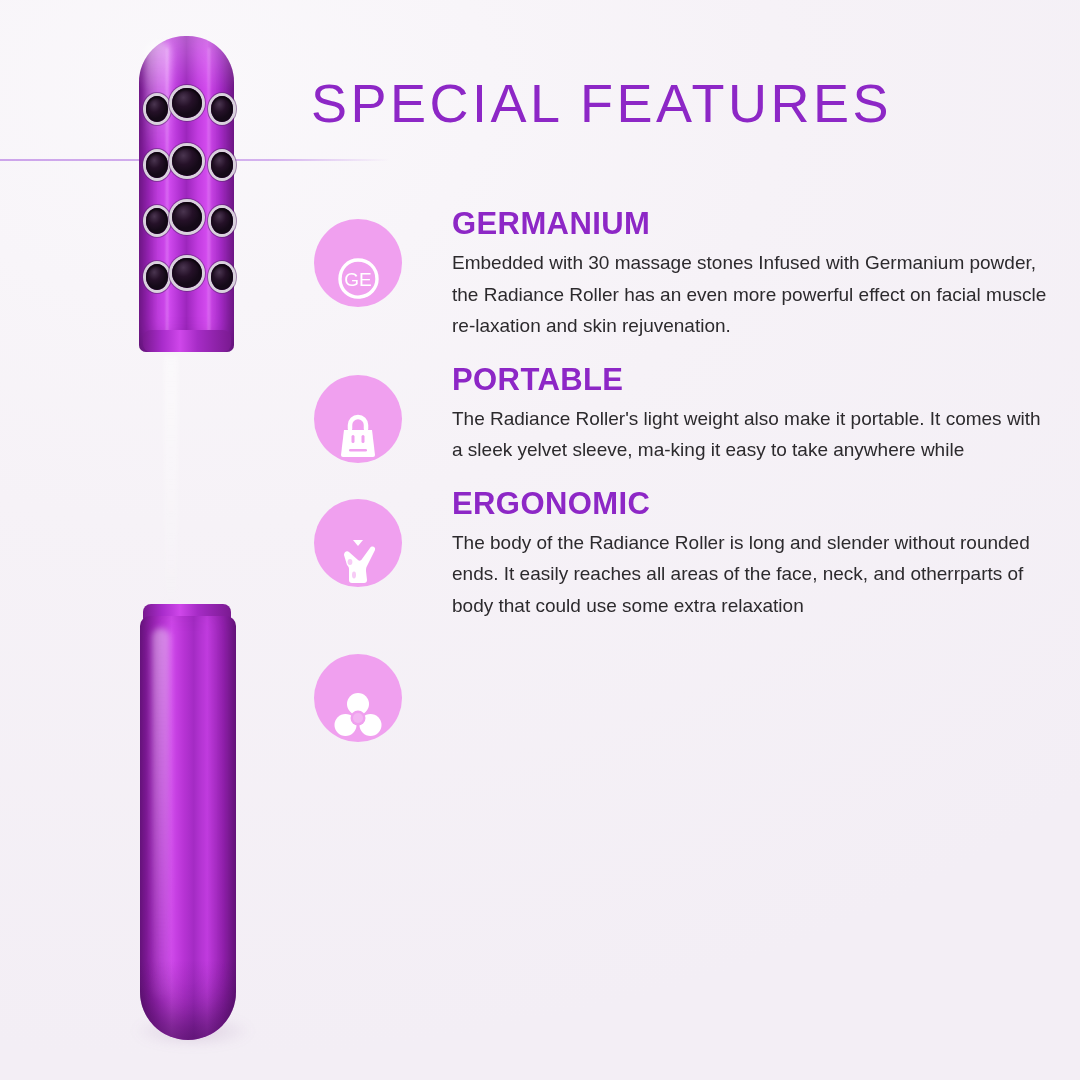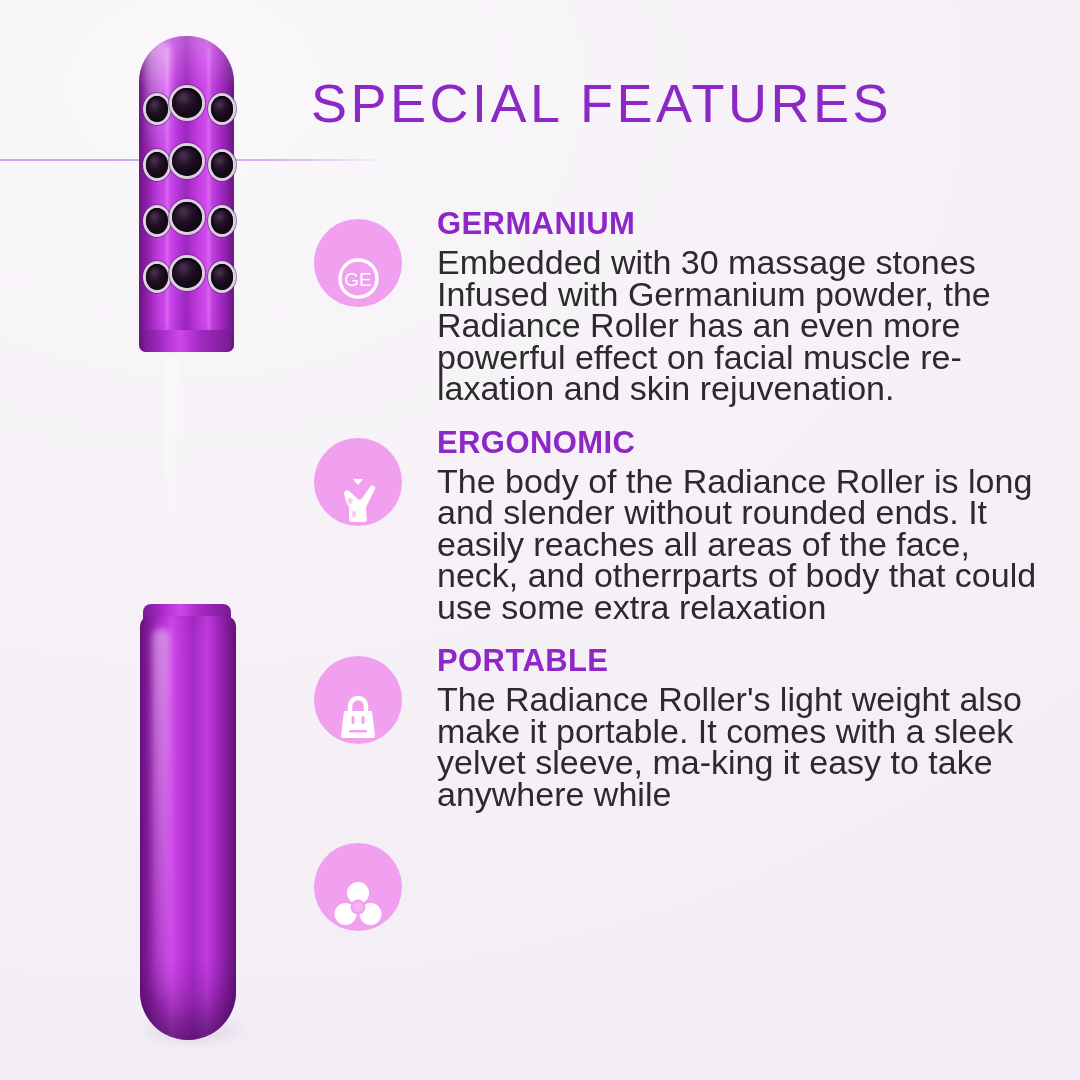--- a/index.html
+++ b/index.html
@@ -150,31 +150,31 @@
   .icon-wrap {
     flex:0 0 88px;
     width:88px; height:88px;
     border-radius:50%;
     background:#f0a0ef;
     display:flex; align-items:flex-end; justify-content:center;
     margin-top:14px;
   }
   .icon-wrap svg { display:block; }
 
-  .ftext { margin-left:35px; padding-top:2px; }
+  .ftext { margin-left:50px; padding-top:2px; }
 
   .fhead {
     font-size:31px; font-weight:700;
     letter-spacing:.4px;
     color:#8d27c6;
     line-height:1.1;
     margin-bottom:6px;
   }
   .fbody {
-    font-size:34px;
+    font-size:19px;
     line-height:31.5px;
     color:#2c2a2d;
     max-width:600px;
   }
   .fbody.wide { max-width:625px; }
 </style>
 </head>
 <body>
 
 <div id="page">
@@ -224,20 +224,36 @@
     <div class="feature">
       <div class="icon-wrap">
         <svg width="56" height="56" viewBox="0 0 56 56" aria-hidden="true">
           <path d="M28 9 C39 9 47 17 47 28 C47 37 40 45 30 46 C19 47 10 39 10 28 C10 17 18 9 28 9 Z" fill="none" stroke="#ffffff" stroke-width="3.4" stroke-linecap="round"></path>
           <text x="28" y="35" text-anchor="middle" font-family="'Liberation Sans',sans-serif" font-size="19" fill="#ffffff">GE</text>
         </svg>
       </div>
       <div class="ftext">
         <div class="fhead">GERMANIUM</div>
         <div class="fbody">Embedded with 30 massage stones Infused with Germanium powder, the Radiance Roller has an even more powerful effect on facial muscle re-laxation and skin rejuvenation.</div>
+      </div>
+    </div>
+
+    <div class="feature">
+      <div class="icon-wrap">
+        <svg width="52" height="52" viewBox="0 0 52 52" aria-hidden="true">
+          <path d="M18 18 V14 a8 8 0 0 1 16 0 V18" fill="none" stroke="#ffffff" stroke-width="4.5" stroke-linecap="round"></path>
+          <path d="M12 19 H40 L43 44 a2 2 0 0 1 -2 2 H11 a2 2 0 0 1 -2 -2 Z" fill="#ffffff"></path>
+          <rect x="19.5" y="24" width="3" height="8" rx="1.5" fill="#f0a0ef"></rect>
+          <rect x="29.5" y="24" width="3" height="8" rx="1.5" fill="#f0a0ef"></rect>
+          <rect x="17" y="38" width="18" height="2.6" rx="1.3" fill="#f0a0ef"></rect>
+        </svg>
+      </div>
+      <div class="ftext">
+        <div class="fhead">PORTABLE</div>
+        <div class="fbody">The Radiance Roller's light weight also make it portable. It comes with a sleek yelvet sleeve, ma-king it easy to take anywhere while</div>
       </div>
     </div>
 
     <div class="feature">
       <div class="icon-wrap">
         <svg width="54" height="54" viewBox="0 0 54 54" aria-hidden="true">
           <path d="M22 7 h10 l-5 6 z" fill="#ffffff"></path>
           <path d="M13 22 c0-3 3-5 5-3 l9 8 c1 1 3 1 4-1 l8-11 c2-3 6-1 5 2 l-8 16 c-1 2-1 3-1 5
                    l1 9 c0 2-1 3-3 3 l-12 0 c-2 0-3-1-3-3 l0-11 c0-2-1-3-2-4 z" fill="#ffffff"></path>
           <ellipse cx="19" cy="29" rx="2.4" ry="3" fill="#f0a0ef" opacity=".55"></ellipse>
@@ -245,36 +261,20 @@
         </svg>
       </div>
       <div class="ftext">
         <div class="fhead">ERGONOMIC</div>
         <div class="fbody wide">The body of the Radiance Roller is long and slender without rounded ends. It easily reaches all areas of the face, neck, and otherrparts of body that could use some extra relaxation</div>
       </div>
     </div>
 
     <div class="feature">
       <div class="icon-wrap">
-        <svg width="52" height="52" viewBox="0 0 52 52" aria-hidden="true">
-          <path d="M18 18 V14 a8 8 0 0 1 16 0 V18" fill="none" stroke="#ffffff" stroke-width="4.5" stroke-linecap="round"></path>
-          <path d="M12 19 H40 L43 44 a2 2 0 0 1 -2 2 H11 a2 2 0 0 1 -2 -2 Z" fill="#ffffff"></path>
-          <rect x="19.5" y="24" width="3" height="8" rx="1.5" fill="#f0a0ef"></rect>
-          <rect x="29.5" y="24" width="3" height="8" rx="1.5" fill="#f0a0ef"></rect>
-          <rect x="17" y="38" width="18" height="2.6" rx="1.3" fill="#f0a0ef"></rect>
-        </svg>
-      </div>
-      <div class="ftext">
-        <div class="fhead">PORTABLE</div>
-        <div class="fbody">The Radiance Roller's light weight also make it portable. It comes with a sleek yelvet sleeve, ma-king it easy to take anywhere while</div>
-      </div>
-    </div>
-
-    <div class="feature">
-      <div class="icon-wrap">
         <svg width="54" height="54" viewBox="0 0 54 54" aria-hidden="true">
           <circle cx="27" cy="16" r="11" fill="#ffffff"></circle>
           <circle cx="14.5" cy="37" r="11" fill="#ffffff"></circle>
           <circle cx="39.5" cy="37" r="11" fill="#ffffff"></circle>
           <circle cx="27" cy="30" r="7.5" fill="#f0a0ef"></circle>
           <circle cx="27" cy="30" r="5" fill="#f3b4f2"></circle>
         </svg>
       </div>
     </div>
 

